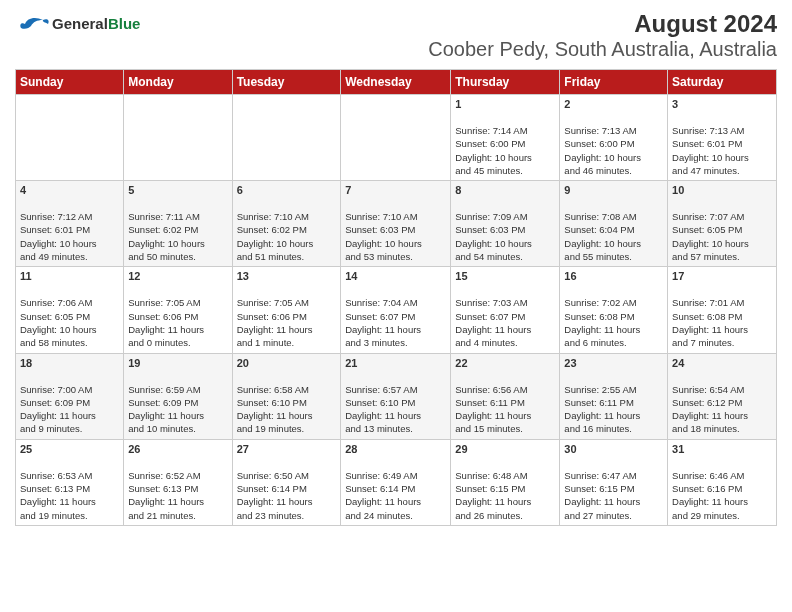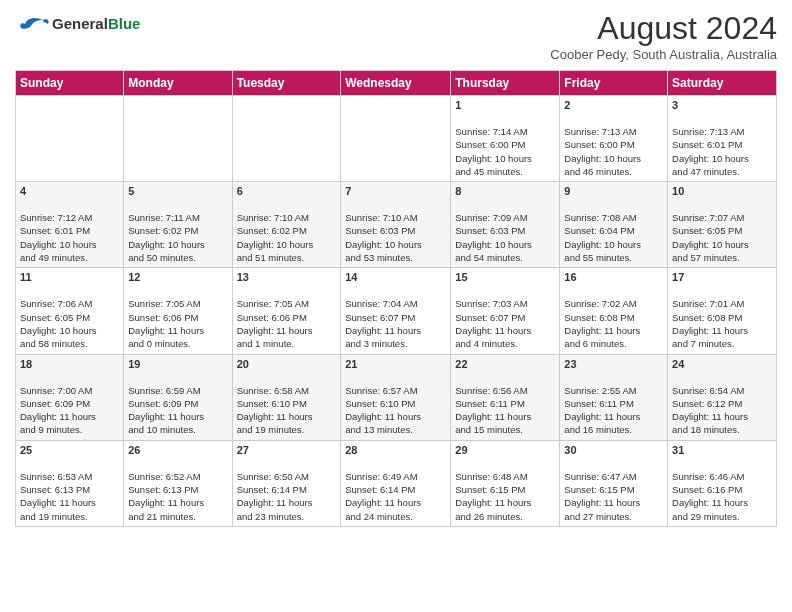--- a/index.html
+++ b/index.html
@@ -3,27 +3,27 @@
   <meta charset="utf-8">
   <style>
     * { box-sizing: border-box; margin: 0; padding: 0; }
     body { font-family: Arial, sans-serif; background: #fff; width: 792px; height: 612px; overflow: hidden; }
     
     .page { width: 792px; min-height: 612px; padding: 10px 15px; }
     
     .header { display: flex; justify-content: space-between; align-items: flex-start; margin-bottom: 8px; }
     
     .title-section { text-align: right; }
-    .main-title { font-size: 32px; font-weight: normal; color: #333; }
-    .subtitle { font-size: 13px; color: #555; }
+    .main-title { font-size: 24px; font-weight: bold; color: #333; }
+    .subtitle { font-size: 20px; color: #555; }
     
     .calendar { width: 100%; border-collapse: collapse; }
     
     .calendar thead tr th {
-      background: #be185d;
+      background: #b91c1c;
       color: #fff;
       font-size: 12px;
       font-weight: bold;
       padding: 5px 4px;
       border: 1px solid #ccc;
       text-align: left;
     }
     
     .calendar tbody tr td {
       border: 1px solid #ccc;

